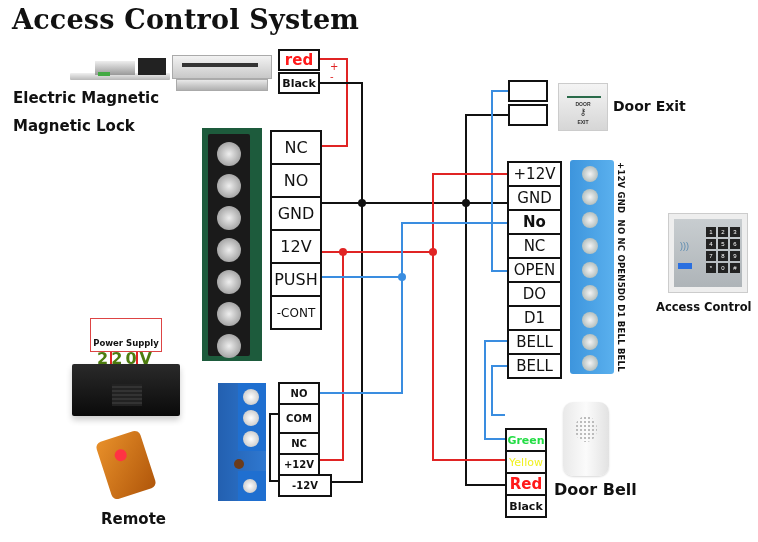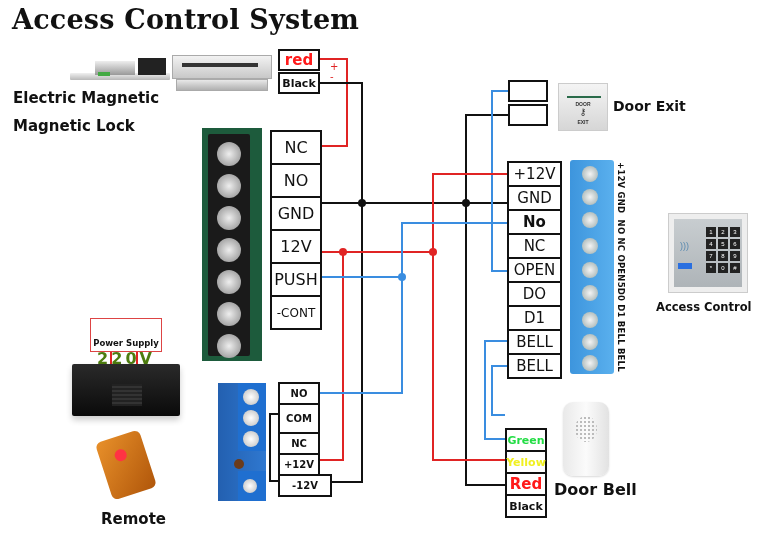--- a/index.html
+++ b/index.html
@@ -256,21 +256,21 @@
     </div>
   </div>
 </div>
 <div class="abs lbl" style="left:656px;top:300px;font-size:11.5px;">Access Control</div>
 
 <div class="stack" style="left:505px;top:420px;margin-top:8px;">
   <div class="tb" style="width:42px;height:24px;">
       <span style="color:#22dd44;font-weight:bold;font-size:11px;">Green</span>
     </div>
   <div class="tb" style="width:42px;height:24px;">
-      <span style="color:#f0f020;font-weight:bold;font-size:11px;">Yellow</span>
+      <span style="color:#f0f020;font-weight:normal;font-size:11px;">Yellow</span>
     </div>
   <div class="tb" style="width:42px;height:24px;">
       <span style="color:#ff1a1a;font-weight:bold;font-size:15px;">Red</span>
     </div>
   <div class="tb" style="width:42px;height:24px;">
       <span style="font-weight:bold;font-size:11px;">Black</span>
     </div>
 </div>
 
 <div class="abs" style="left:563px;top:402px;width:46px;height:74px;background:linear-gradient(90deg,#e9e9e9,#fbfbfb,#e2e2e2);border-radius:10px;box-shadow:0 1px 2px rgba(0,0,0,0.15);">

